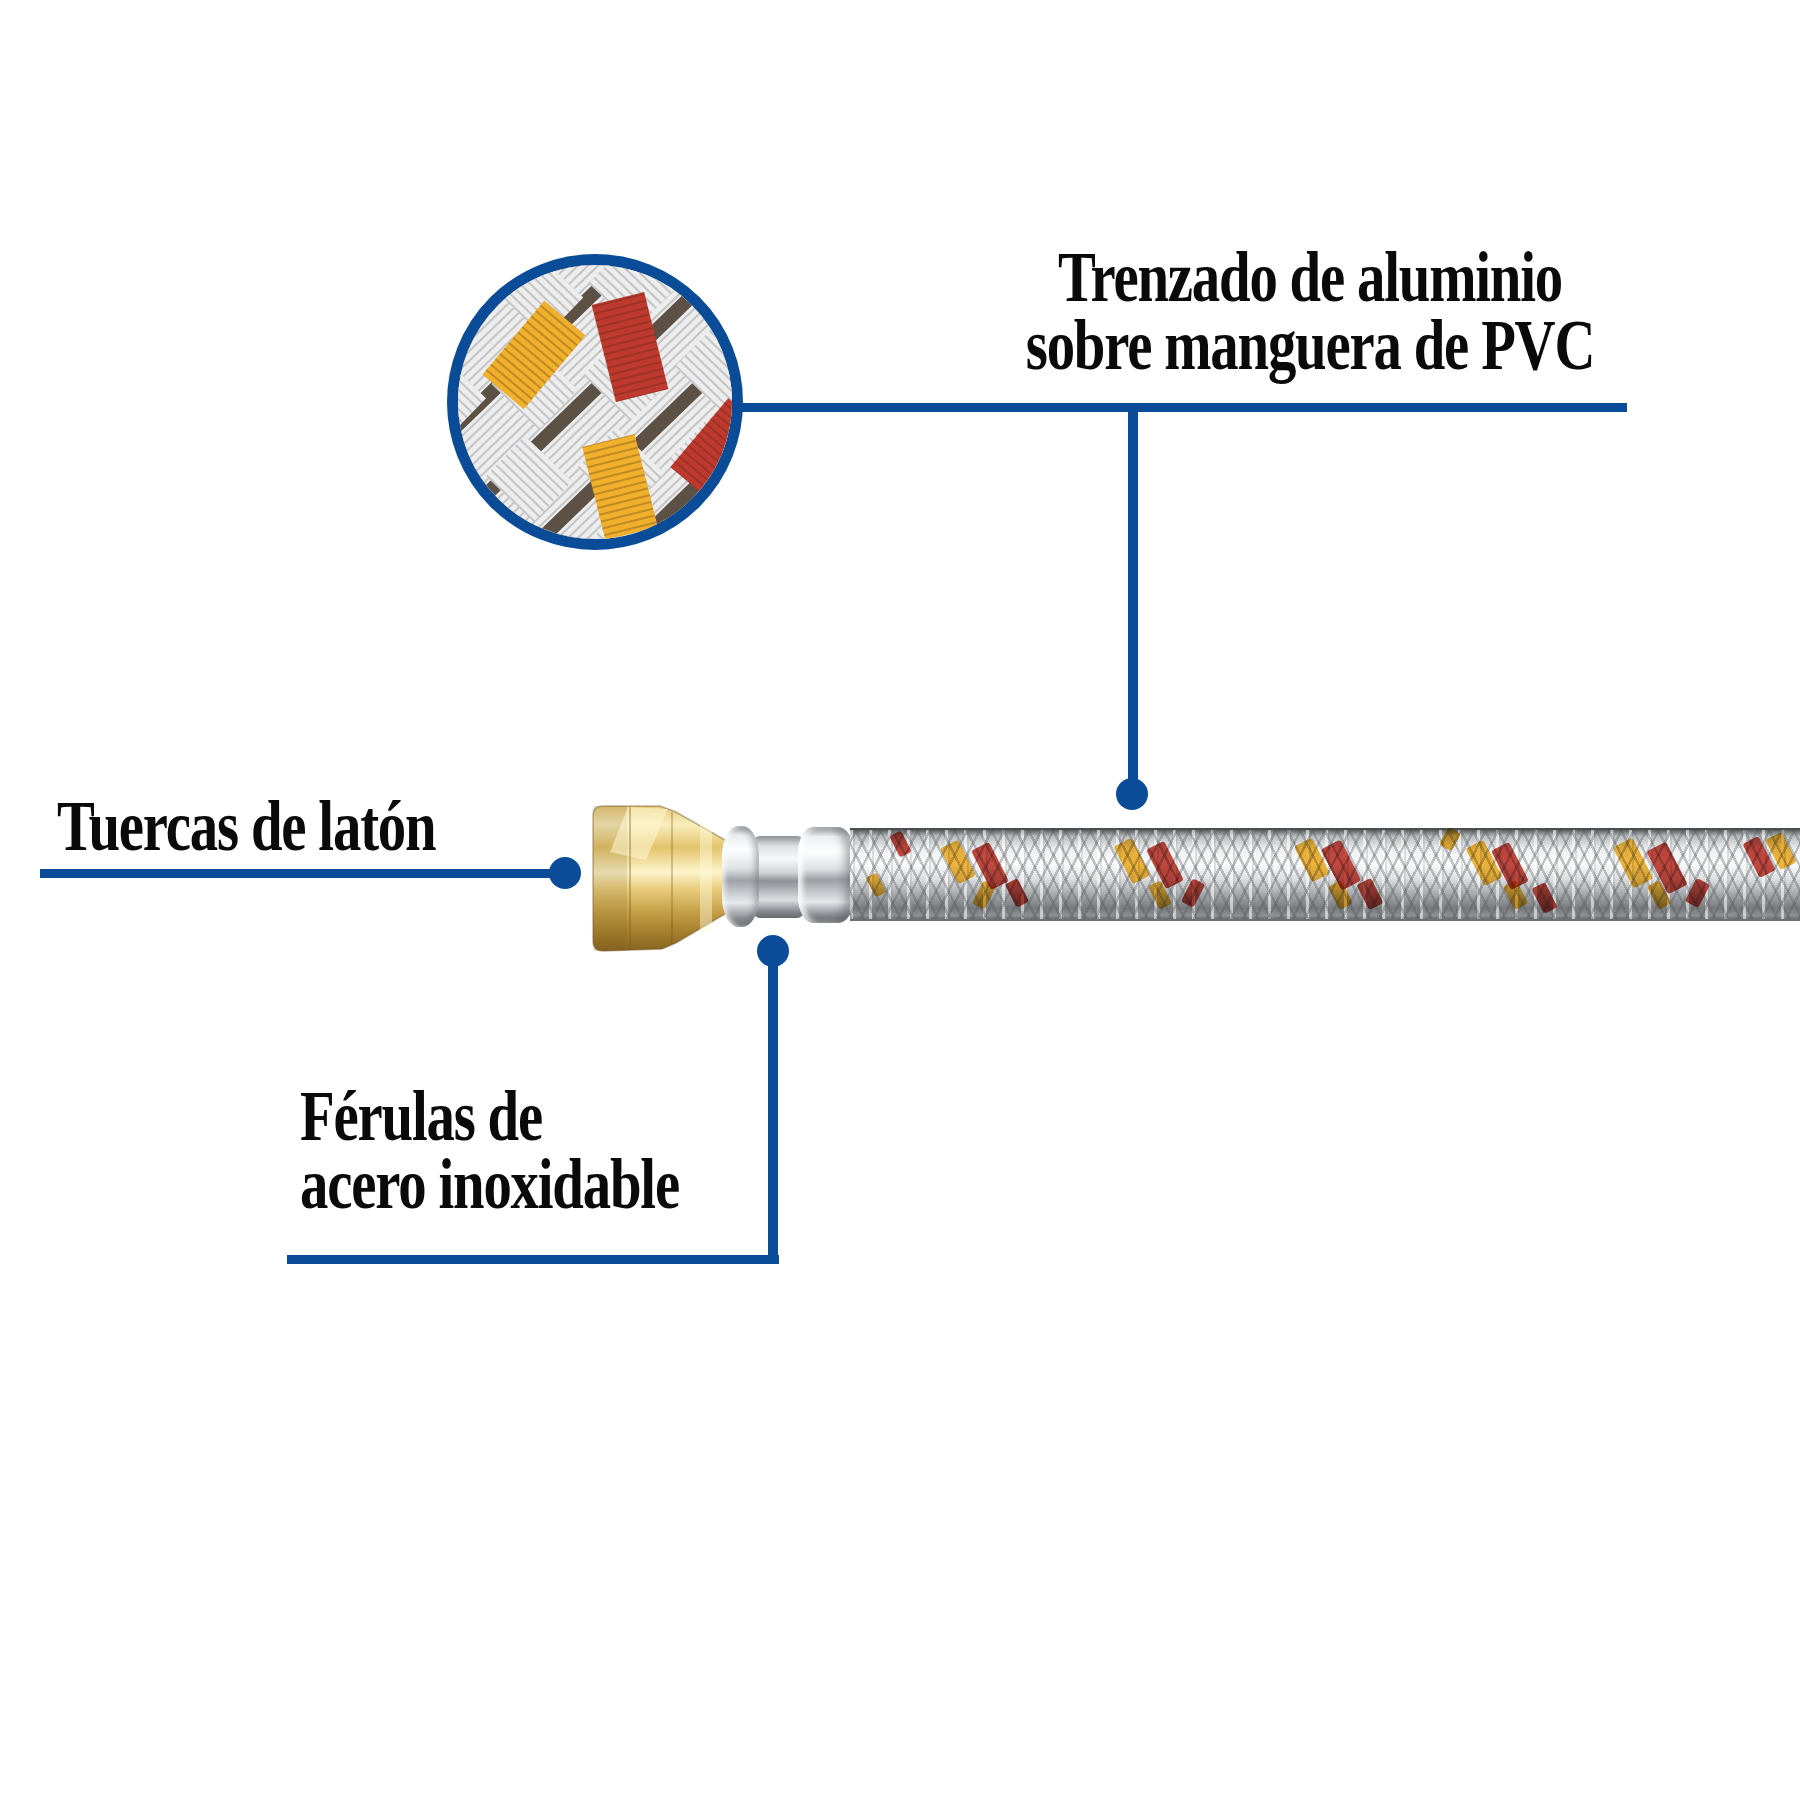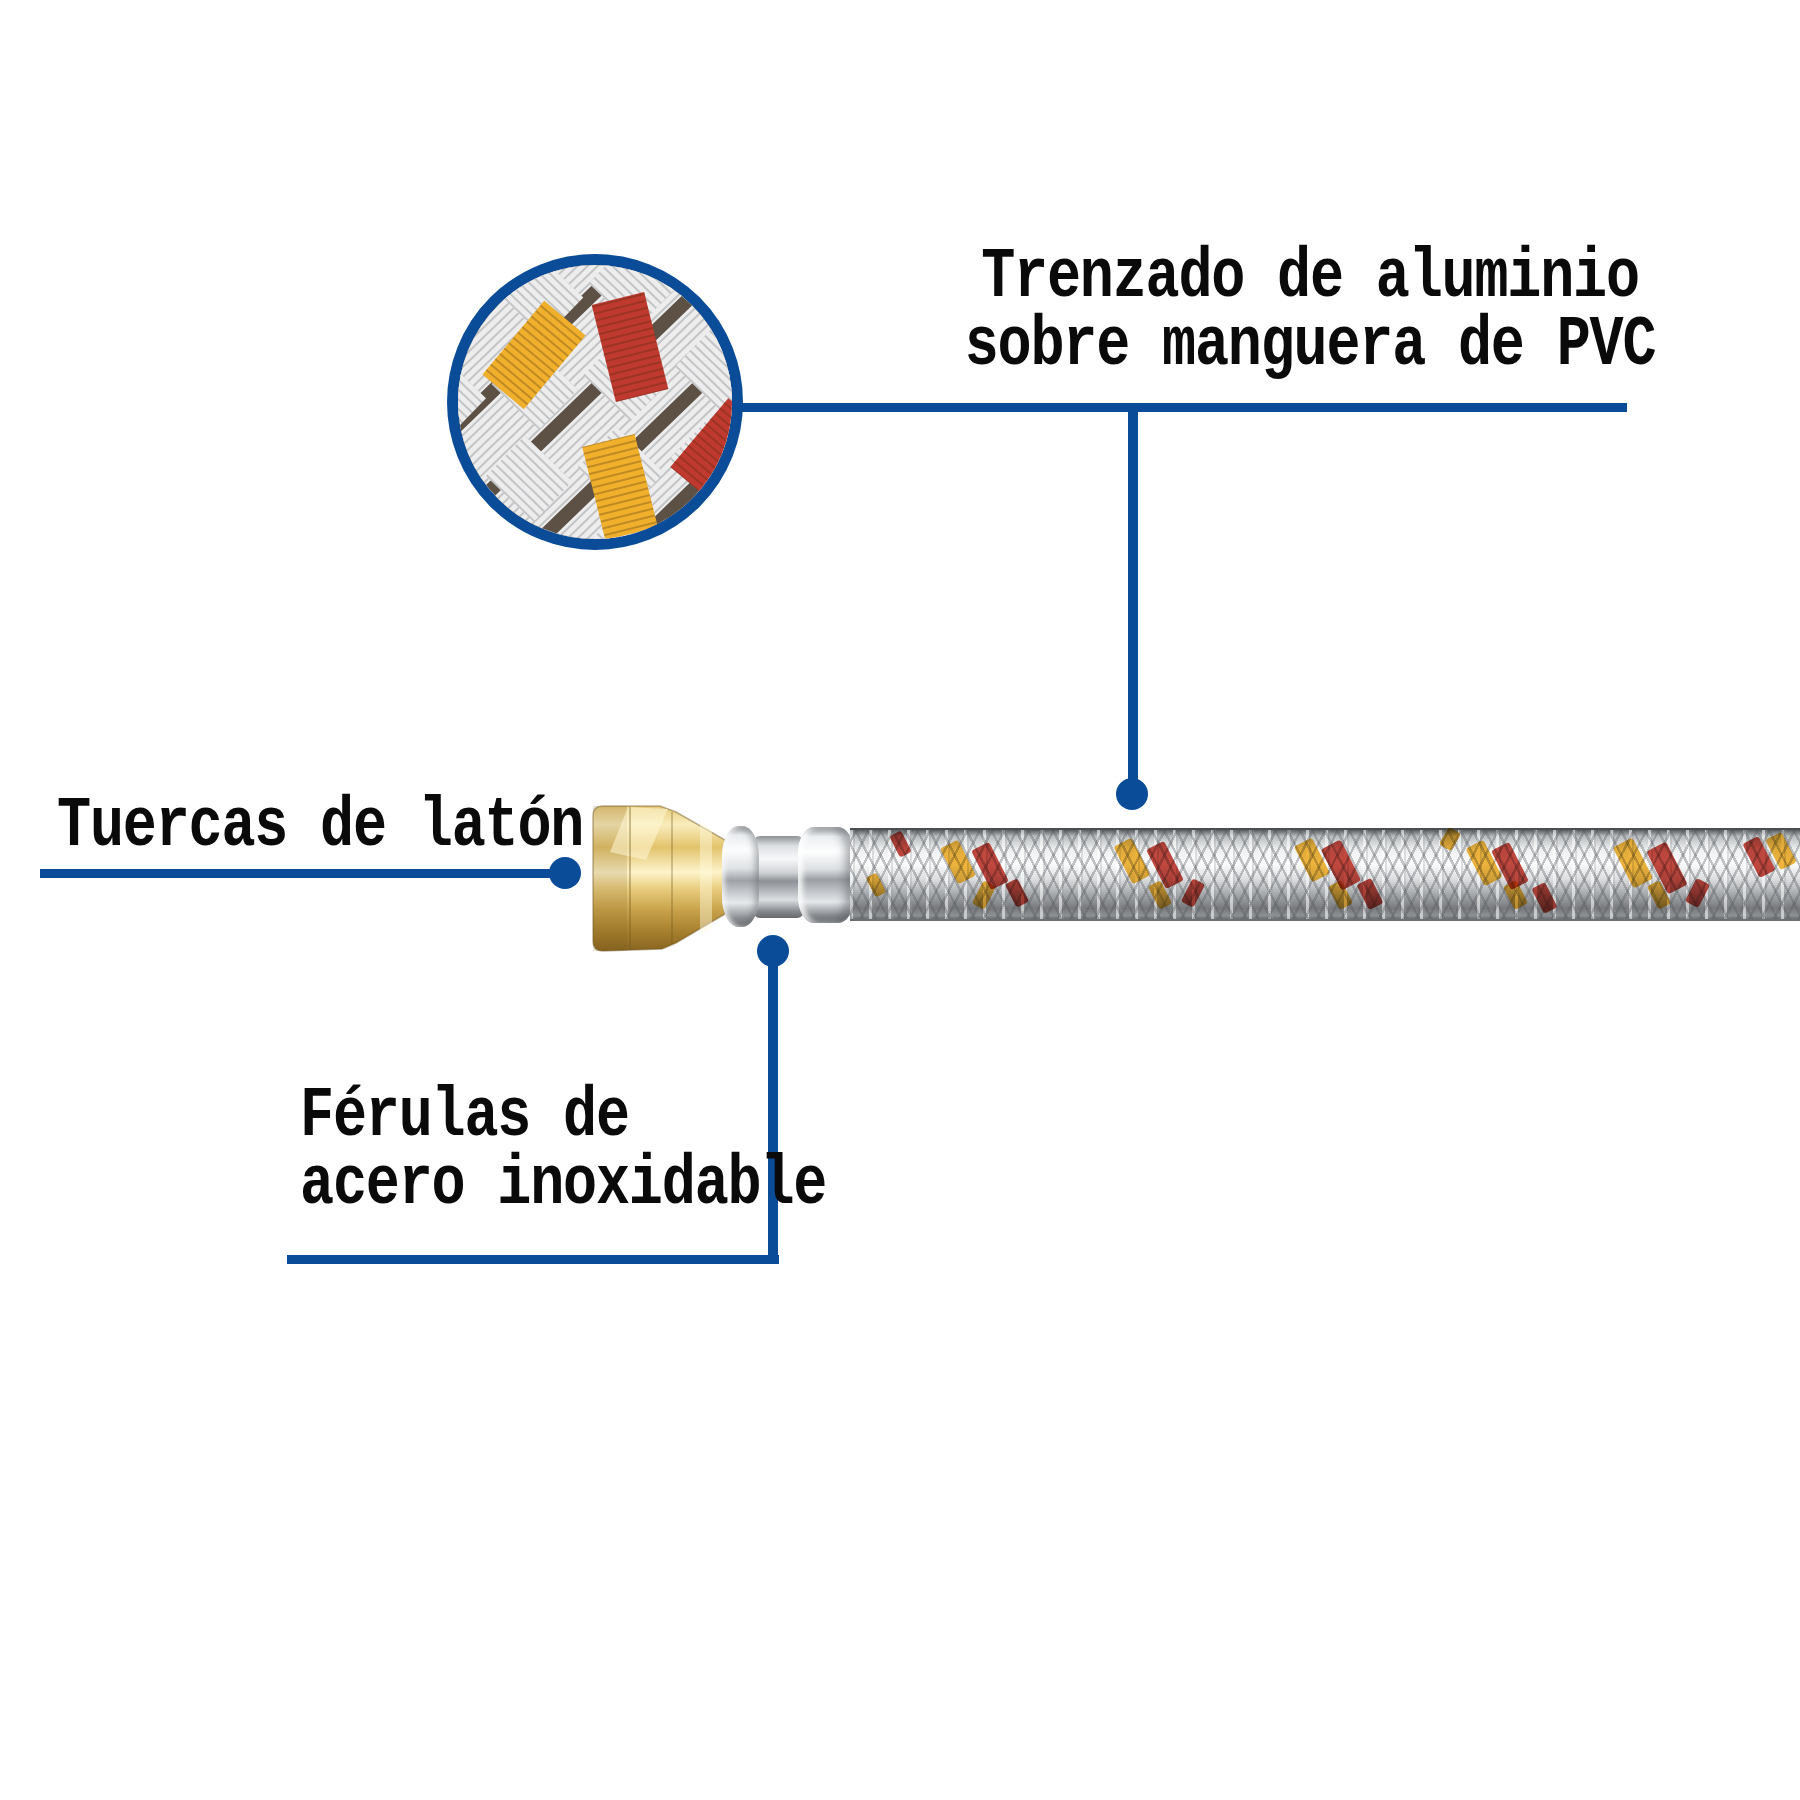--- a/index.html
+++ b/index.html
@@ -1,21 +1,21 @@
 <!DOCTYPE html>
 <html style="--blue: #0b4c99; --ink: #0a0a0a; --yellow: #f1b02c; --red: #c0392e;"><head>
 <meta charset="utf-8">
 <style>
   :root{
     --blue:#0b4c99; --ink:#0a0a0a; --yellow:#f1b02c; --red:#c0392e;
   }
   html,body{margin:0;padding:0;background:#fff;}
   .stage{
     position:relative;width:1800px;height:1800px;background:#ffffff;
-    overflow:hidden;font-family:Liberation Mono, monospace;
+    overflow:hidden;font-family:Liberation Serif, serif;
   }
   
   .lbl{
     position:absolute;color:var(--ink);font-weight:700;
     font-size:71px;line-height:68px;letter-spacing:-1.5px;white-space:nowrap;
   }
   .lbl-trenzado{left:860px;top:243px;width:900px;text-align:center;
     transform:scaleX(.80);transform-origin:50% 0;}
   .lbl-tuercas{left:57px;top:792px;transform:scaleX(.80);transform-origin:0 0;}
   .lbl-ferulas{left:300px;top:1082px;transform:scaleX(.80);transform-origin:0 0;}

